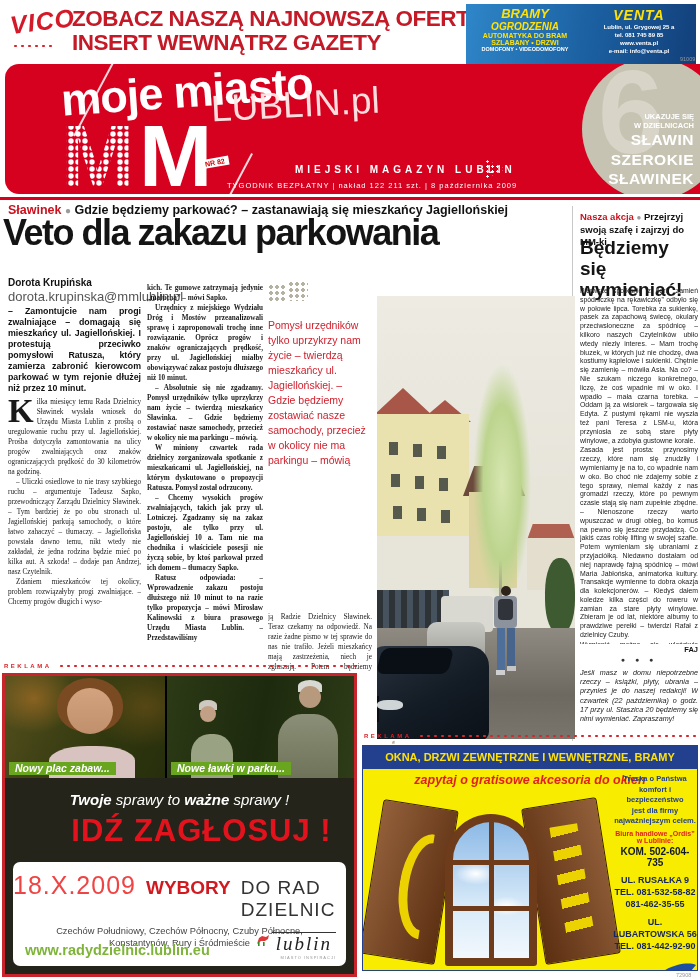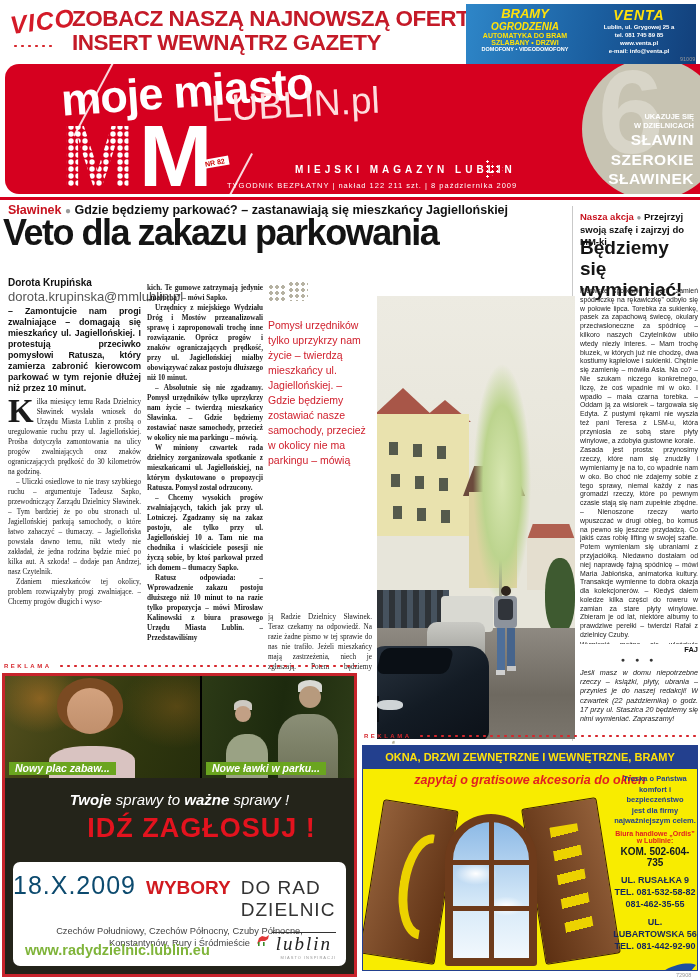--- a/index.html
+++ b/index.html
@@ -142,21 +142,21 @@
   .rekl { display:flex; align-items:center; gap:6px; }
   .rekl .lbl { font-size:6px; font-weight:bold; letter-spacing:2.5px; color:#d6262c; }
   .rekl .line { flex:1; height:4px; }
   .rekl-l { left:4px; top:663px; width:352px; }
   .rekl-r { left:364px; top:733px; width:332px; }
 
   
   .lad { left:2px; top:673px; width:355px; height:304px; border:3px solid #c8242c;
          background:#24241a; overflow:hidden; }
   .lad-photos { display:flex; gap:2px; height:102px; background:#000; }
-  .ph-girl { position:relative; width:195px;
+  .ph-girl { position:relative; width:160px;
      background:radial-gradient(60px 50px at 18% 22%,rgba(190,120,40,.55),transparent 70%),
                 radial-gradient(80px 60px at 88% 30%,rgba(150,100,30,.4),transparent 70%),
                 linear-gradient(115deg,#55501e,#31380f 60%,#262e0c); }
   .girl-hair { position:absolute; left:52px; top:2px; width:66px; height:54px;
                border-radius:50% 50% 45% 45%; background:#7a4a22; }
   .girl-face { position:absolute; left:62px; top:12px; width:46px; height:46px; border-radius:50%;
                background:linear-gradient(#d3a27e,#c08f6c); }
   .girl-shirt { position:absolute; left:44px; bottom:0; width:86px; height:32px;
                 border-radius:45% 45% 0 0; background:#d9c3c1; }
   .ph-couple { position:relative; flex:1;
@@ -170,25 +170,25 @@
   .woman { position:absolute; left:24px; bottom:0; width:42px; height:44px;
            border-radius:45% 45% 0 0; background:#9aa284; }
   .woman-hair { position:absolute; left:32px; top:24px; width:18px; height:10px;
                 border-radius:50% 50% 0 0; background:#cdc9c2; }
   .woman-head { position:absolute; left:33px; top:30px; width:16px; height:16px;
                 border-radius:50%; background:#c2a085; }
   .glabel { position:absolute; left:4px; bottom:3px; background:#6aa51f; color:#fff;
             font-size:10.5px; font-style:italic; font-weight:bold; padding:0 6px 1px; }
   .slogan { margin-top:13px; text-align:center; color:#fff; font-style:italic; font-size:15px; }
   .slogan b { font-weight:800;text-align:center; }
-  .cta { margin-top:5px; text-align:center; color:#e3131e; font-size:27px; font-weight:800; letter-spacing:1px;padding-left:44px; }
+  .cta { margin-top:5px; text-align:center; color:#e3131e; font-size:31px; font-weight:800; letter-spacing:1px;padding-left:44px; }
   .panel { position:absolute; left:8px; bottom:8px; width:333px; height:104px;
            background:#fff; border-radius:7px; }
   .prow1 { display:flex; justify-content:center; align-items:baseline; gap:10px; margin-top:9px; }
-  .pdate { font-size:25px; color:#0c4a6e; letter-spacing:1px; }
+  .pdate { font-size:25px; color:#ef4444; letter-spacing:1px; }
   .pwyb  { font-size:19px; color:#d11a20; font-weight:800; }
   .prad  { font-size:19px; color:#333; letter-spacing:1px; }
   .pdistr { text-align:center; font-size:9.3px; line-height:12px; color:#444; margin-top:4px; }
   .purl { position:absolute; left:12px; bottom:8px; color:#7fb43a; font-weight:bold; font-size:14.5px; }
   .plogo { position:absolute; right:10px; bottom:6px; text-align:right; }
   .plogo .scr { font-family:"Liberation Serif",serif; font-style:italic; font-size:19px; color:#222;
                 border-top:1.5px solid #333; padding:0 4px; letter-spacing:2px; }
   .plogo .tag { font-size:4px; color:#999; letter-spacing:1px; }
 
   

